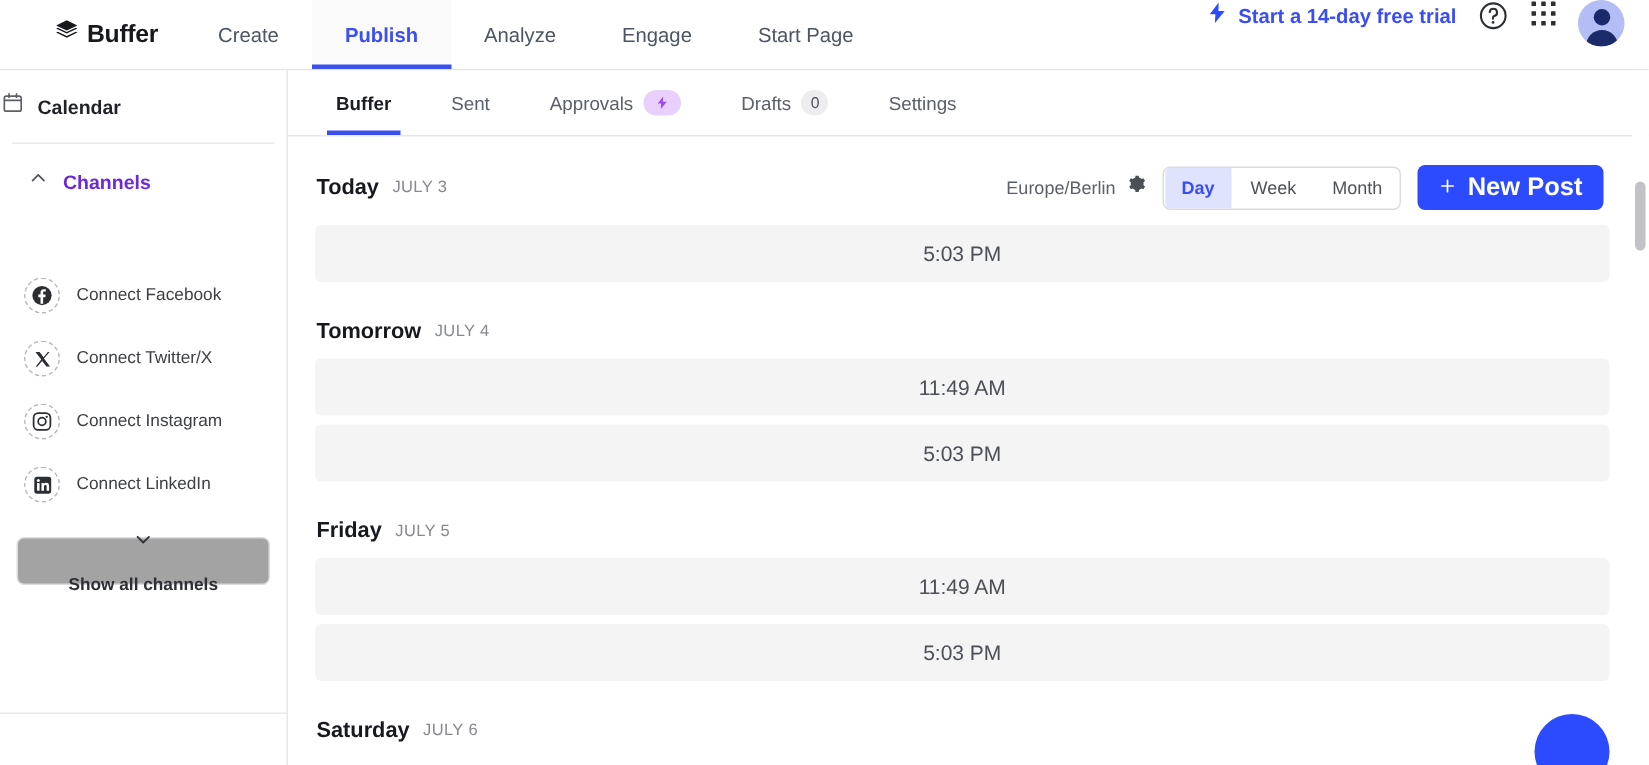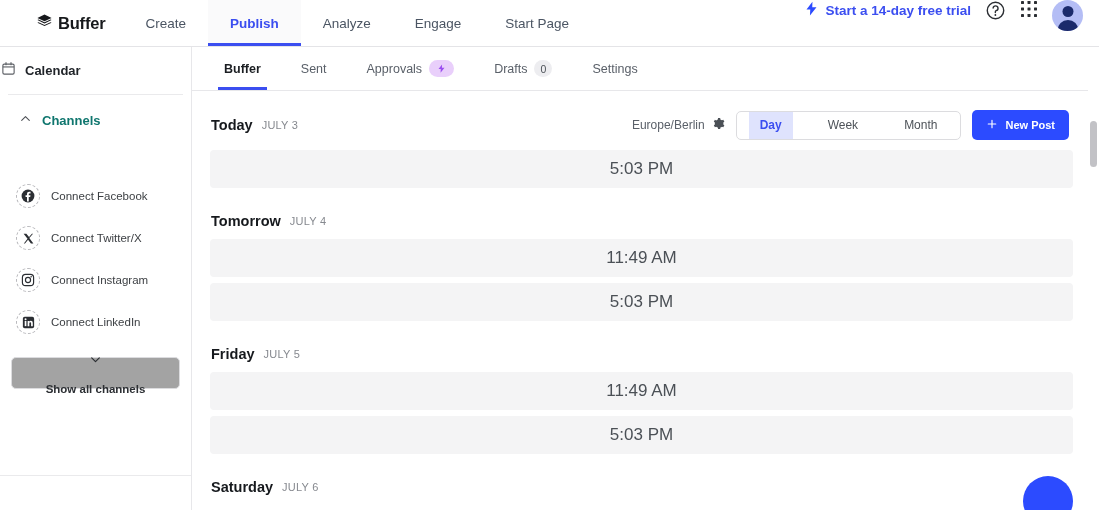--- a/index.html
+++ b/index.html
@@ -91,21 +91,21 @@
     font-size: 13px; font-weight: bold; color: #1f2328;
   }
   .sb-divider {
     height: 1px; background: #eaeaec; margin: 0 8px;
   }
   #sb-channels {
     display: flex; align-items: center; gap: 10px;
     padding: 16px 0 16px 19px; cursor: pointer;
   }
   #sb-channels .label {
-    font-size: 13px; font-weight: bold; color: #0f766e;
+    font-size: 13px; font-weight: bold; color: #6d28d9;
   }
   #channel-list { padding-top: 30px; }
   .channel-item {
     display: flex; align-items: center; gap: 11px;
     padding: 9px 0 9px 16px; cursor: pointer;
   }
   .channel-ring {
     width: 24px; height: 24px; border-radius: 50%;
     border: 1px dashed #b9b9bd;
     display: flex; align-items: center; justify-content: center;
@@ -188,39 +188,39 @@
     display: flex; align-items: center; gap: 7px; cursor: pointer;
   }
   #timezone-label { font-size: 12px; color: #5a6069; }
   #view-toggle {
     display: flex; align-items: center;
     border: 1px solid #dcdcdf; border-radius: 5px;
     height: 29px; overflow: hidden; background: #fff;
   }
   .view-opt {
     display: flex; align-items: center; justify-content: center;
-    height: 40px; padding: 0 11px; margin: 12px;
+    height: 40px; padding: 0 11px; margin: 1px;
     font-size: 12px; color: #4d5258; cursor: pointer;
     border-radius: 4px;
   }
   .view-opt.active {
     background: #dfe3fd; color: #3b4ef0; font-weight: bold;
   }
   #new-post-btn {
     display: flex; align-items: center; justify-content: space-between;
     gap: 7px; height: 30px; padding: 0 14px;
     background: #2c4bff; border-radius: 5px;
-    color: #ffffff; font-size: 11px; font-weight: bold;
+    color: #ffffff; font-size: 17px; font-weight: bold;
     cursor: pointer; white-space: nowrap;
   }
 
   .slot {
     height: 38px; background: #f4f4f5; border-radius: 4px;
     display: flex; align-items: center; justify-content: center;
-    font-size: 17px; color: #4b5056;
+    font-size: 14px; color: #4b5056;
     margin-bottom: 6px; cursor: pointer;
   }
 
   
   #scrollbar-track {
     position: absolute; top: 47px; right: 0;
     width: 11px; height: 463px; background: #ffffff;
   }
   #scrollbar-thumb {
     position: absolute; top: 74px; right: 2px;

